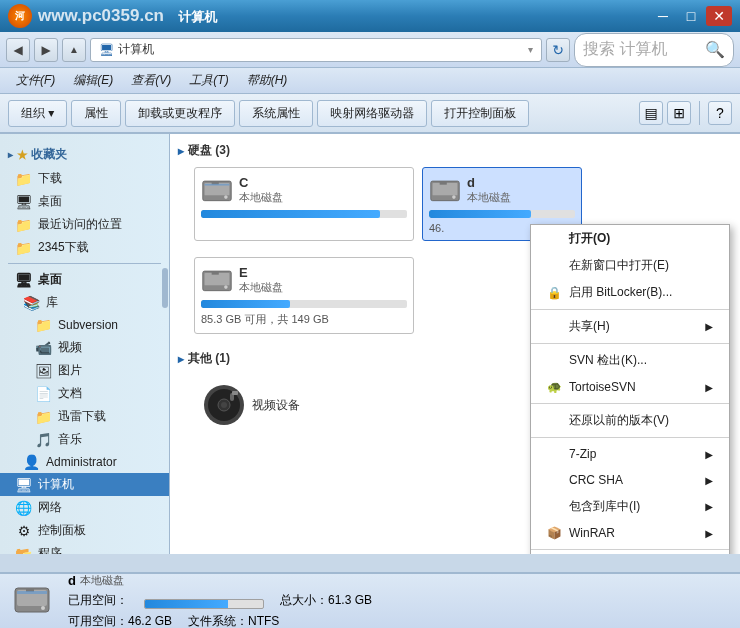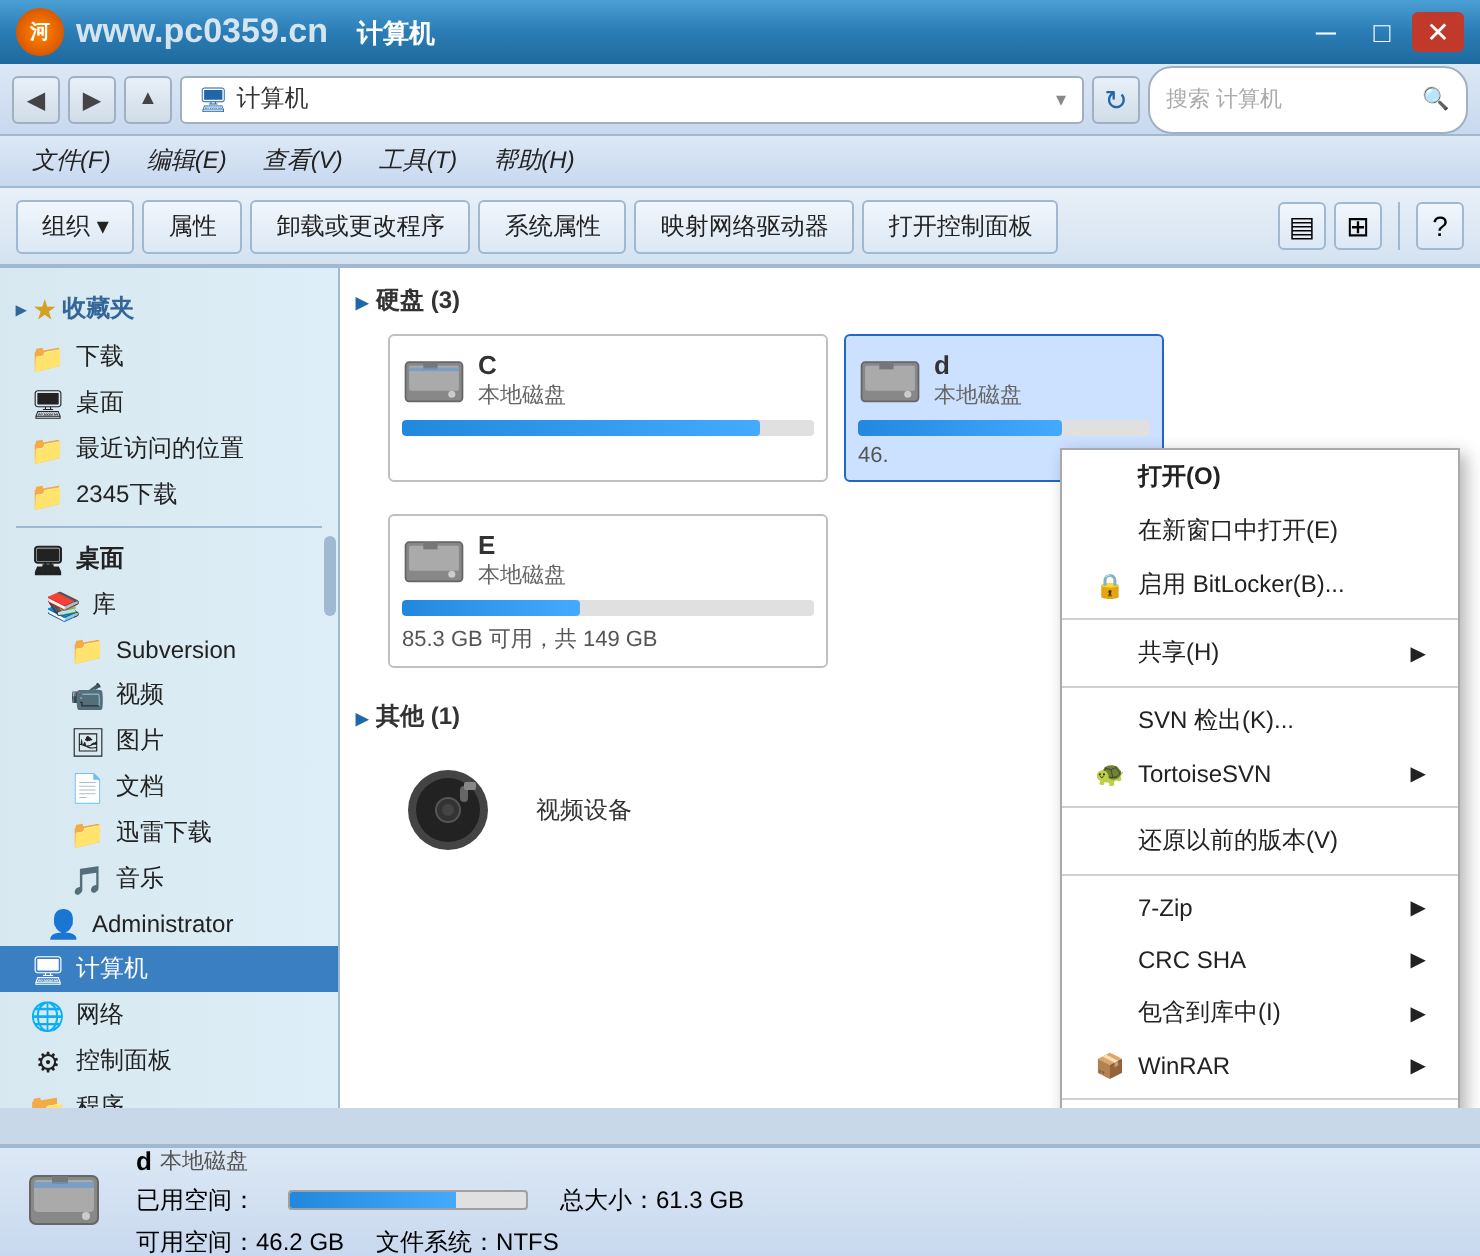--- a/index.html
+++ b/index.html
@@ -11,21 +11,21 @@
     .titlebar-text { color: white; font-size: 13px; font-weight: bold; flex: 1; }
     .titlebar-controls { display: flex; gap: 2px; }
     .titlebar-btn { width: 26px; height: 20px; display: flex; align-items: center; justify-content: center; color: white; font-size: 14px; cursor: pointer; border-radius: 3px; }
     .titlebar-btn.close { background: #c0392b; }
     
     
     .addressbar { background: linear-gradient(to bottom, #dce8f5, #c8d8ee); height: 36px; display: flex; align-items: center; padding: 0 6px; gap: 4px; border-bottom: 1px solid #a0b8d0; }
     .addr-nav-btn { width: 24px; height: 24px; background: linear-gradient(to bottom, #e8f0f8, #d0dce8); border: 1px solid #a0b0c0; border-radius: 3px; display: flex; align-items: center; justify-content: center; cursor: pointer; font-size: 12px; color: #444; }
     .addr-field { flex: 1; height: 24px; background: white; border: 1px solid #a0b0c0; border-radius: 3px; display: flex; align-items: center; padding: 0 8px; font-size: 12px; color: #333; }
     .addr-go-btn { width: 24px; height: 24px; background: linear-gradient(to bottom, #e8f0f8, #d0dce8); border: 1px solid #a0b0c0; border-radius: 3px; display: flex; align-items: center; justify-content: center; cursor: pointer; color: #2266aa; font-size: 14px; }
-    .search-field { width: 160px; height: 24px; background: white; border: 1px solid #a0b0c0; border-radius: 12px; display: flex; align-items: center; padding: 16px 8px; font-size: 11px; color: #888; justify-content: space-between; }
+    .search-field { width: 160px; height: 24px; background: white; border: 1px solid #a0b0c0; border-radius: 12px; display: flex; align-items: center; padding: 16px 8px; font-size: 16px; color: #888; justify-content: space-between; }
     
     
     .menubar { background: linear-gradient(to bottom, #dce8f5, #c8d8ee); height: 26px; display: flex; align-items: center; padding: 0 8px; gap: 2px; border-bottom: 1px solid #a0b8d0; }
     .menu-item { padding: 2px 8px; cursor: pointer; border-radius: 3px; font-size: 12px; color: #222; font-style: italic; }
     
     
     .toolbar { background: linear-gradient(to bottom, #e8f0f8, #d4e2f0); height: 40px; display: flex; align-items: center; padding: 0 8px; gap: 4px; border-bottom: 2px solid #a0b8d0; }
     .toolbar-btn { padding: 4px 12px; background: linear-gradient(to bottom, #f0f6fc, #dce8f5); border: 1px solid #a0b8d0; border-radius: 3px; cursor: pointer; font-size: 12px; color: #222; white-space: nowrap; }
     .toolbar-sep { width: 1px; height: 24px; background: #a0b8d0; margin: 0 4px; }
     .toolbar-icon { width: 24px; height: 24px; background: linear-gradient(to bottom, #f0f6fc, #dce8f5); border: 1px solid #a0b8d0; border-radius: 3px; display: flex; align-items: center; justify-content: center; cursor: pointer; font-size: 14px; }
@@ -48,37 +48,37 @@
     .drives-grid { display: flex; flex-wrap: wrap; gap: 8px; margin-bottom: 16px; margin-left: 16px; }
     .drive-item { width: 200px; border: 1px solid #c0c0c0; border-radius: 3px; padding: 6px; display: flex; flex-direction: column; gap: 4px; cursor: pointer; background: white; }
     .drive-item.selected { background: #cce0ff; border-color: #2266cc; }
     .drive-header { display: flex; align-items: center; gap: 6px; }
     .drive-icon { width: 32px; height: 32px; display: flex; align-items: center; justify-content: center; }
     .progress-bar-bg { height: 8px; background: #e0e0e0; border-radius: 2px; overflow: hidden; }
     .progress-bar-fill { height: 100%; border-radius: 2px; }
     .drive-info { font-size: 11px; color: #555; }
     
     .other-section { margin-left: 16px; }
-    .device-item { display: flex; align-items: center; gap: 20px; padding: 6px; }
+    .device-item { display: flex; align-items: center; gap: 4px; padding: 6px; }
     .device-icon { width: 48px; height: 48px; display: flex; align-items: center; justify-content: center; }
     
     
     .context-menu { position: absolute; top: 90px; right: 10px; width: 200px; background: white; border: 1px solid #aaa; box-shadow: 3px 3px 8px rgba(0,0,0,0.3); z-index: 100; }
     .ctx-item { padding: 5px 16px; font-size: 12px; color: #222; cursor: pointer; display: flex; align-items: center; justify-content: space-between; }
     .ctx-item.bold { font-weight: bold; }
     .ctx-separator { height: 1px; background: #d0d0d0; margin: 3px 0; }
     .ctx-icon { width: 16px; height: 16px; margin-right: 6px; display: inline-flex; align-items: center; justify-content: center; font-size: 12px; }
     .ctx-arrow { font-size: 10px; }
     .ctx-item-left { display: flex; align-items: center; }
     
     
     .statusbar { position: absolute; bottom: 0; left: 0; right: 0; height: 56px; background: linear-gradient(to bottom, #dce8f5, #c8d8ee); border-top: 2px solid #a0b8d0; display: flex; align-items: center; padding: 0 12px; gap: 16px; }
     .status-drive-icon { width: 40px; height: 40px; display: flex; align-items: center; justify-content: center; }
     .status-info { display: flex; flex-direction: column; gap: 4px; flex: 1; }
-    .status-row { display: flex; gap: 16px; align-items: center; font-size: 12px; }
+    .status-row { display: flex; gap: 16px; align-items: flex-end; font-size: 12px; }
     .status-bar-container { width: 120px; height: 10px; background: #e0e0e0; border: 1px solid #a0a0a0; border-radius: 2px; overflow: hidden; display: inline-block; }
     .status-bar-fill { height: 100%; background: linear-gradient(to right, #2288dd, #44aaff); }
     
     
     ::-webkit-scrollbar { width: 8px; }
     ::-webkit-scrollbar-track { background: #dde8f0; }
     ::-webkit-scrollbar-thumb { background: #a0b8d0; border-radius: 4px; }
   </style>
 </head>
 <body>

